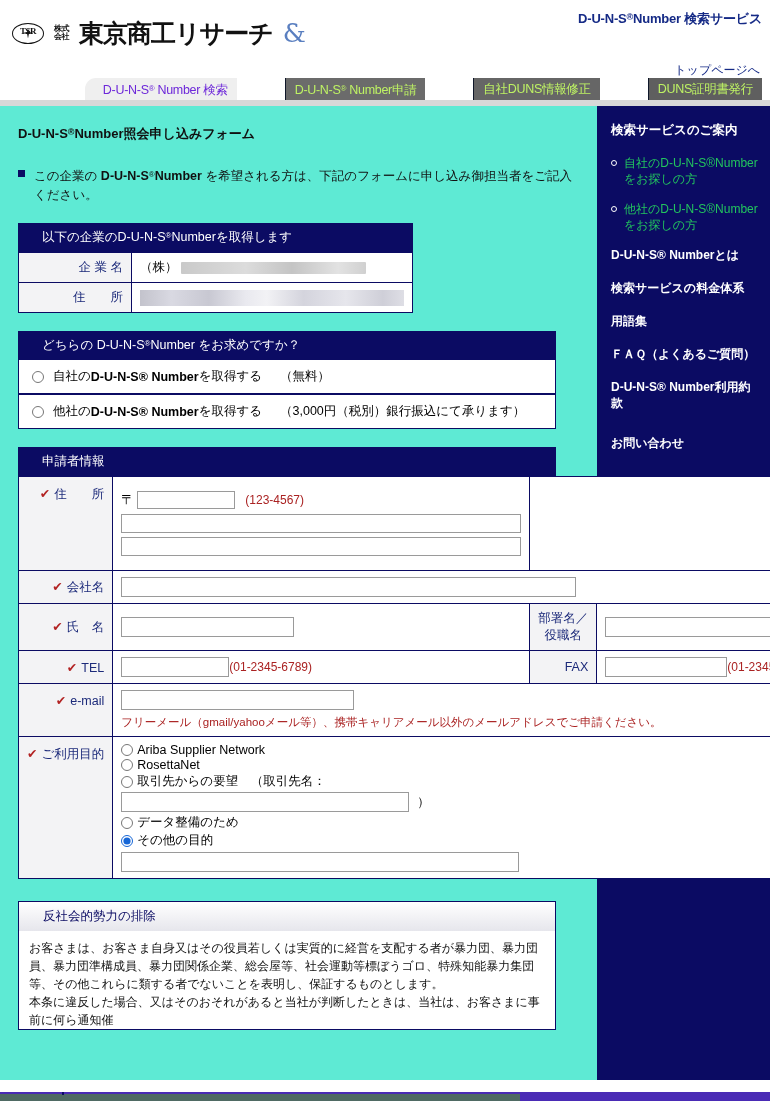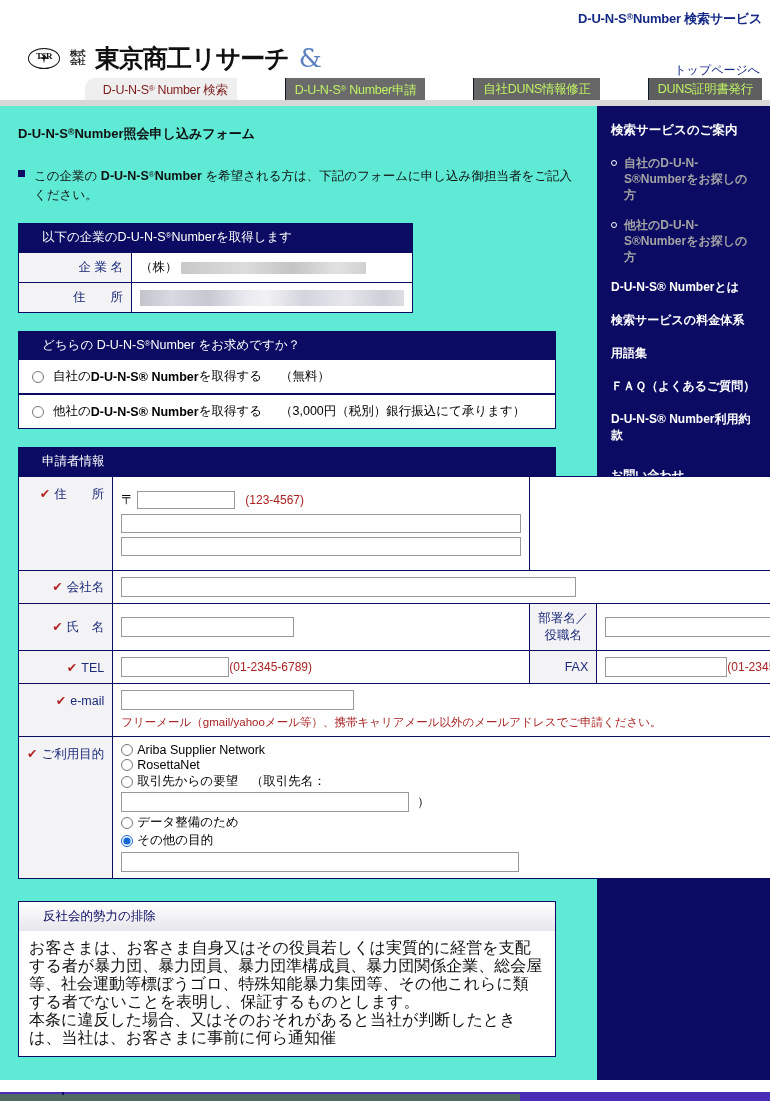--- a/index.html
+++ b/index.html
@@ -23,22 +23,22 @@
     background: #fff;
     border-bottom: 0;
   }
   .service-title {
     position: absolute; right: 8px; top: 10px;
     font-size: 13px; font-weight: bold; color: #152a86;
     letter-spacing: -0.2px;
   }
   .service-title sup { font-size: 9px; vertical-align: 3px; }
   .logo-wrap {
-    position: absolute; left: 28px; top: 20px;
-    display: flex; align-items: center; gap: 10px; margin-top: 25px;
+    position: absolute; left: 12px; top: 20px;
+    display: flex; align-items: center; gap: 10px;
   }
   .tsr-mark {
     width: 30px; height: 19px; border-radius: 50%;
     border: 1.6px solid #111; position: relative;
     display: inline-block; background:#fff;
     overflow:hidden;
   }
   .tsr-mark .tsr-text {
     position:absolute; left:0; top:2px; width:100%;
     text-align:center; font-size:9px; font-weight:bold; letter-spacing:-0.5px; color:#111;
@@ -79,21 +79,21 @@
     height: 22px; line-height: 22px;
     font-size: 12.5px; color: #3a3a3a;
     padding: 0 9px;
     background: #e9e9e9;
     box-sizing: border-box;
     white-space: nowrap;
     letter-spacing: -0.3px;
     font-family: "Liberation Sans", sans-serif;
   }
   .tab.active {
-    background: #efefef; color:#7f1d1d;
+    background: #efefef; color:#6d28d9;
     border-top-left-radius: 11px 11px;
     padding-left: 18px;
   }
   .tab.dark {
     background: #6e6e6e; color: #bef264;
     border-left: 1px solid #0f172a;
     margin-left: 48px;
   }
   .tab.dark.d2 { background:#6b6b6b; }
   .tab.dark.d3 { background:#666666; }
@@ -118,21 +118,21 @@
     width: 173px; background: #0b0b63; box-sizing: border-box;
     padding: 16px 12px 0 14px;
     color:#fff;
   }
   .side h3 {
     font-size: 12.5px; margin: 0 0 16px 0; font-weight: bold; color:#fff;
   }
   .side ul { list-style:none; margin:0 0 4px 0; padding:0; }
   .side li {
     font-size: 12px; line-height: 16px; margin-bottom: 14px;
-    padding-left: 13px; position: relative; color:#a3a3a3; font-weight:bold;
+    padding-left: 13px; position: relative; color:#22c55e; font-weight:normal;
   }
   .side li:before {
     content:""; position:absolute; left:0; top:5px;
     width:4px; height:4px; border:1px solid #fff; border-radius:50%;
   }
   .side .slink {
     display:block; font-size:12px; line-height:16px; color:#fff;
     margin-bottom: 17px; font-weight:bold; text-decoration:none;
   }
   .side .slink.gap { margin-top: 24px; }
@@ -221,22 +221,22 @@
     font-family:"Liberation Sans", sans-serif;
   }
   .hint { color:#a22; font-size:12px; }
   .note-red { color:#a22; font-size:11.5px; line-height:16px; display:block; margin-top:4px; }
 
   .purpose-line { display:flex; align-items:center; font-size:12.5px; margin-bottom:1px; }
   .purpose-line input[type=radio]{ margin: 0 4px 0 0; }
 
   .legal {
     border:1px solid #0b0b63; border-top:none;
-    padding: 8px 10px 9px 10px;
-    font-size: 16px; line-height: 18px; color:#111;
+    padding: 8px 10px 0 10px;
+    font-size: 12px; line-height: 18px; color:#111;
     background:#fff; box-sizing:border-box;
   }
 
   
   .taskbar {
     position:absolute; left:0; bottom:0; width:770px; height:9px;
     background:#4a2bb5;
   }
   .taskbar .seg-a { position:absolute; left:0; top:2px; width:520px; height:7px; background:#4f6a63; }
   .taskbar .seg-b { position:absolute; left:520px; top:2px; width:250px; height:7px; background:#4a2bb5; }

